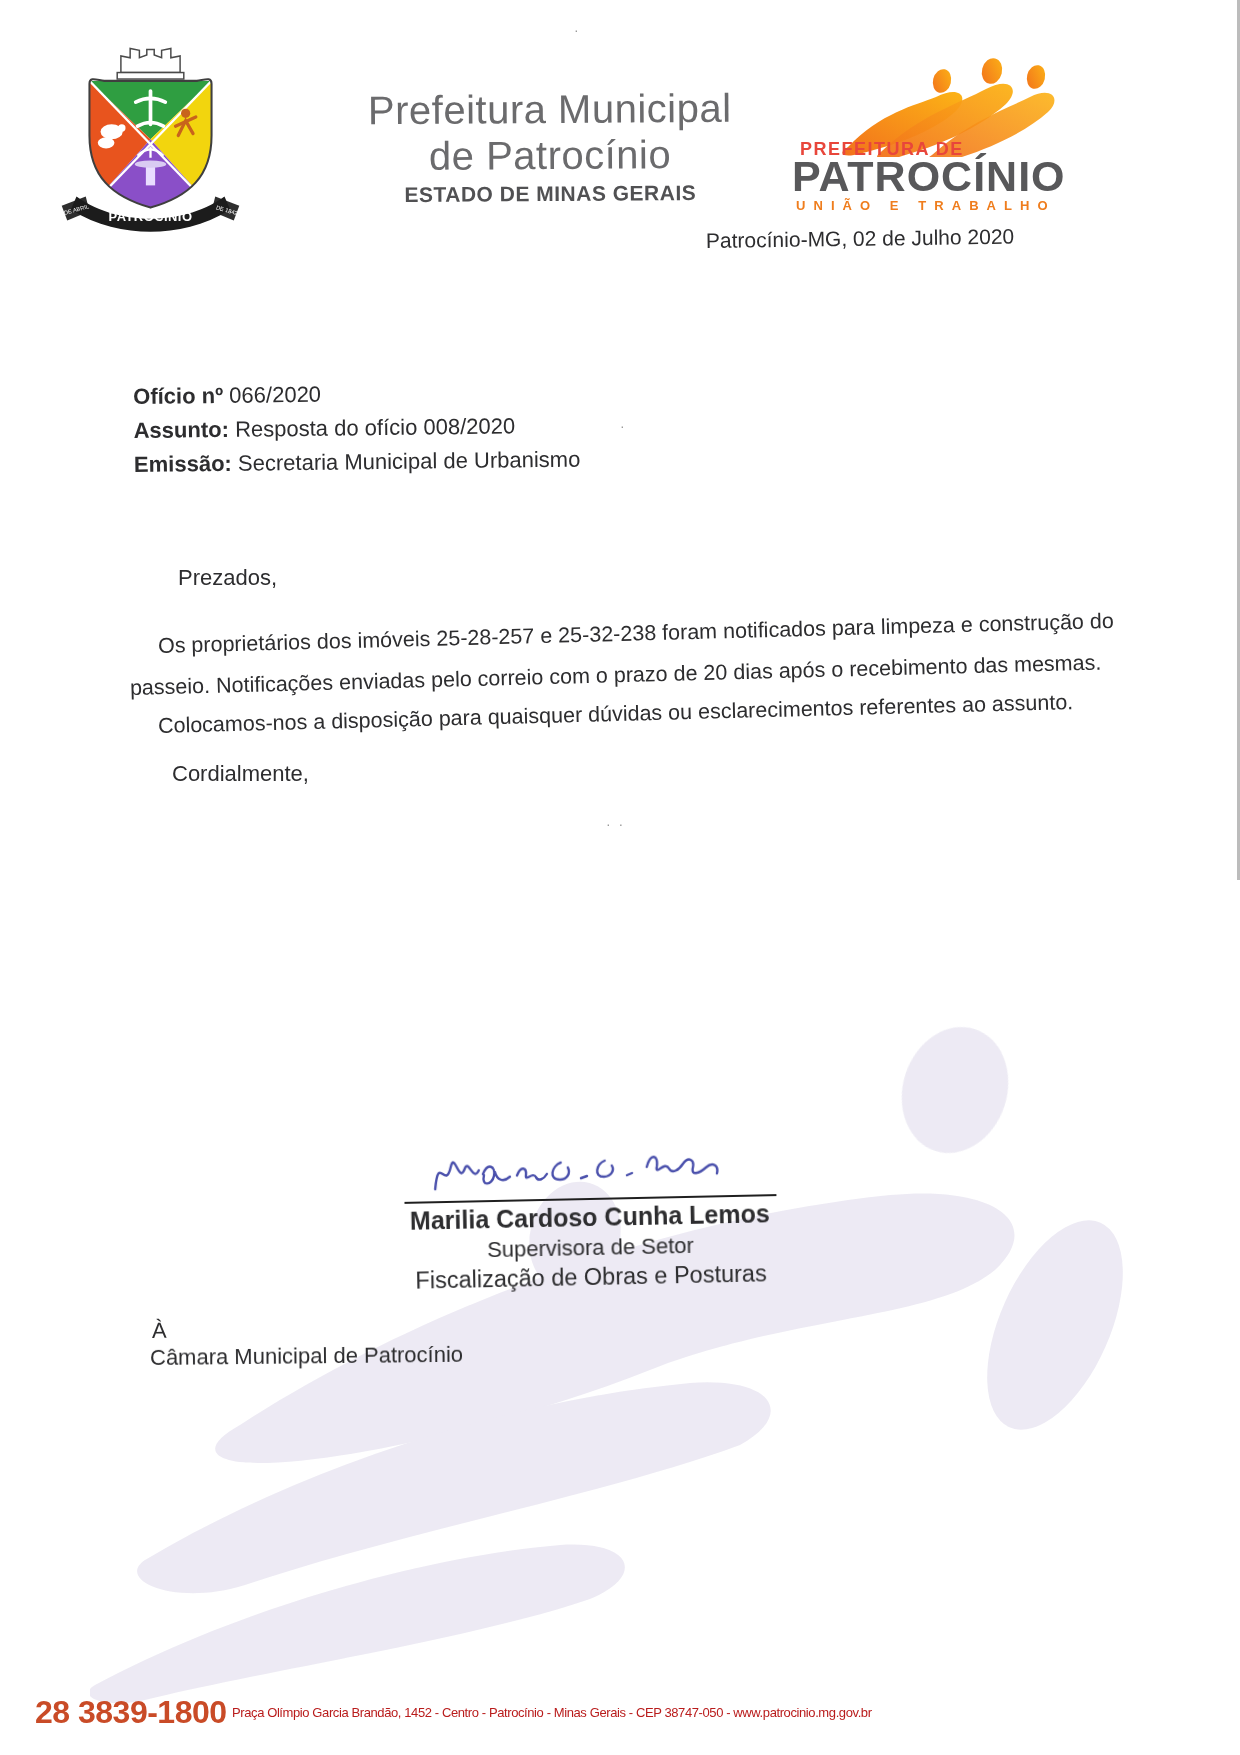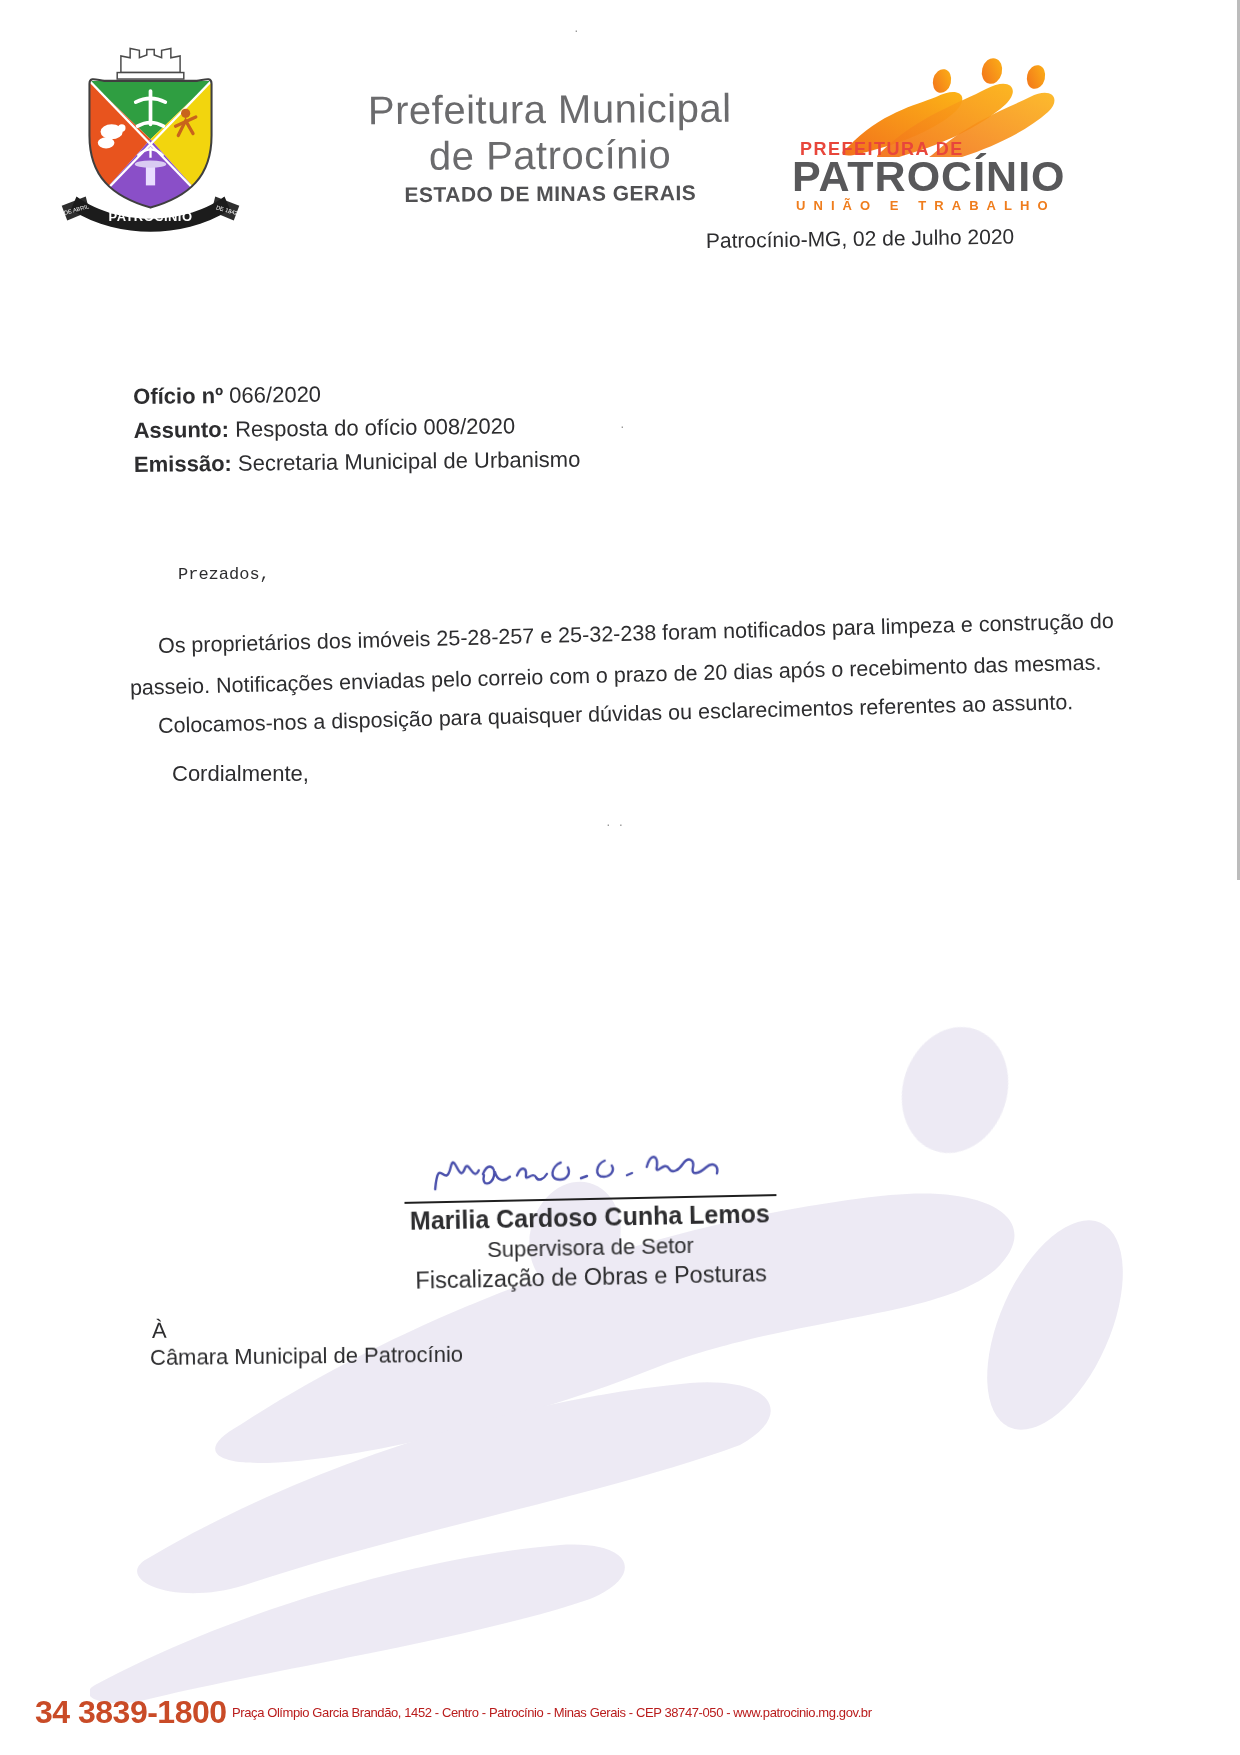--- a/index.html
+++ b/index.html
@@ -14,21 +14,21 @@
   .title-line{font-size:40px;line-height:46px;font-weight:500;letter-spacing:0.5px;}
   .title-sub{font-size:21px;line-height:28px;font-weight:bold;color:#515153;letter-spacing:0.5px;margin-top:2px;}
   .logo-block{left:790px;top:55px;width:340px;height:165px;}
   .logo-top{position:absolute;left:10px;top:84px;font-size:18px;font-weight:bold;color:#e8463b;letter-spacing:1.5px;}
   .logo-name{position:absolute;left:2px;top:97px;width:336px;font-size:43px;font-weight:bold;color:#58585a;letter-spacing:1px;white-space:nowrap;}
   .logo-slogan{position:absolute;left:6px;top:143px;font-size:13px;font-weight:bold;color:#ef7d1d;letter-spacing:0.62em;white-space:nowrap;}
   
   .dateline{left:706px;top:229px;font-size:21px;transform:rotate(-0.8deg);transform-origin:left center;white-space:nowrap;}
   .ref-block{left:133px;top:380px;font-size:22px;line-height:34px;transform:rotate(-0.7deg);transform-origin:left top;}
   .ref-block b{font-weight:bold;}
-  .salutation{left:178px;top:565px;font-size:17px;font-family:Liberation Mono, monospace;}
+  .salutation{left:178px;top:565px;font-size:22px;}
   .pline{font-size:21.5px;white-space:nowrap;transform:rotate(-1.5deg);transform-origin:left center;}
   .p1{left:158px;top:634px;}
   .p2{left:130px;top:676px;}
   .p3{left:158px;top:714px;}
   .closing{left:172px;top:761px;font-size:22px;}
   
   .sig-block{left:370px;top:1130px;width:440px;height:190px;transform:rotate(-1.2deg);transform-origin:center center;}
   .sig-scribble{position:absolute;left:60px;top:4px;width:290px;height:66px;}
   .sig-line{position:absolute;left:35px;top:68px;width:372px;height:2px;background:#1f1f1f;}
   .sig-name{position:absolute;left:0;top:73px;width:440px;text-align:center;font-size:25px;font-weight:bold;}
@@ -172,21 +172,21 @@
     </svg>
     <div class="sig-line"></div>
     <div class="sig-name">Marilia Cardoso Cunha Lemos</div>
     <div class="sig-role1">Supervisora de Setor</div>
     <div class="sig-role2">Fiscalização de Obras e Posturas</div>
   </div>
 
   <div class="abs addr-prefix">À</div>
   <div class="abs addr-name">Câmara Municipal de Patrocínio</div>
 
-  <div class="abs footer-phone">34 3839-1800</div>
+  <div class="abs footer-phone">28 3839-1800</div>
   <div class="abs footer-address">Praça Olímpio Garcia Brandão, 1452 - Centro - Patrocínio - Minas Gerais - CEP 38747-050 - www.patrocinio.mg.gov.br</div>
 
   <div class="abs edge-line"></div>
   <div class="abs speck" style="left:574px;top:22px;">·</div>
   <div class="abs speck" style="left:620px;top:418px;">·</div>
   <div class="abs speck" style="left:606px;top:816px;">·&nbsp;&nbsp;·</div>
 
 </div>
 
 </body></html>

